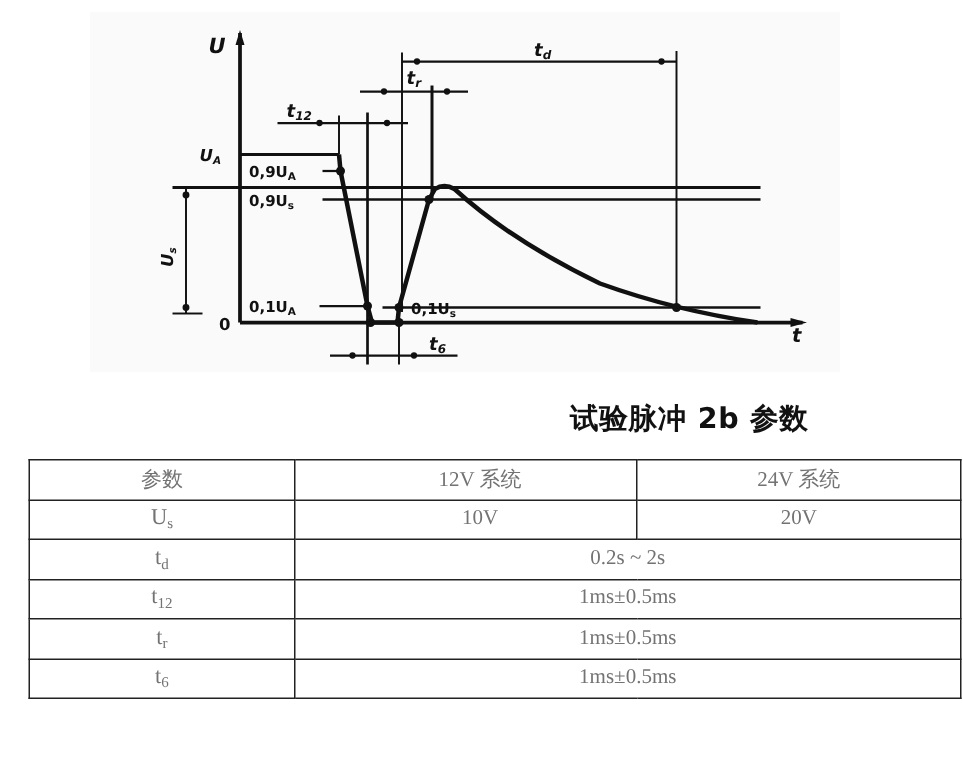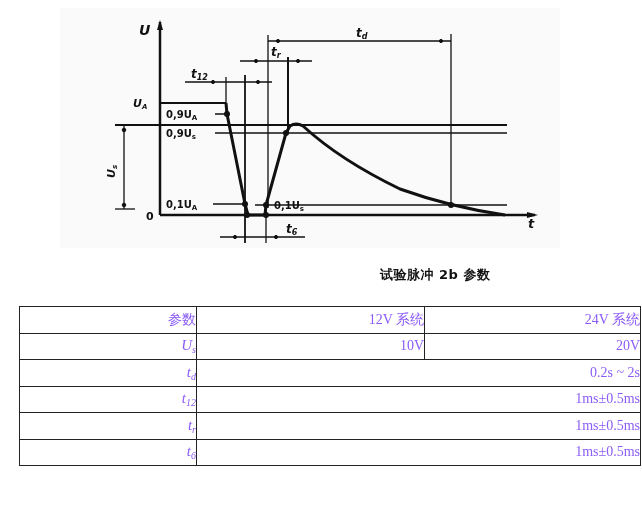--- a/index.html
+++ b/index.html
@@ -2,30 +2,30 @@
 <html><head>
 <meta charset="utf-8">
 <style>
   html, body { margin: 0; padding: 0; background: #ffffff; }
   body { width: 642px; height: 518px; position: relative; overflow: hidden;
          font-family: "DejaVu Serif", serif; color: #111; }
   #figure { position: absolute; left: 60px; top: 8px; width: 500px; height: 240px; background: #fafafa; }
   #diagram { position: absolute; left: 0; top: 0; width: 642px; height: 260px; }
   #diagram text { font-family: "DejaVu Sans", sans-serif; font-weight: bold; fill: #111; }
   .lbl-italic { font-style: italic; }
-  #caption { position: absolute; left: 380px; top: 266px; width: 180px; font-size: 13px;
+  #caption { position: absolute; left: 380px; top: 266px; width: 180px; font-size: 19px;
              font-weight: bold; font-family: "DejaVu Sans", sans-serif; letter-spacing: 0.5px; }
   #param-table { position: absolute; left: 19px; top: 306px; border-collapse: collapse;
                  font-family: "Liberation Serif", "DejaVu Serif", serif; font-size: 14px; }
-  #param-table td { border: 1.5px solid #222; height: 25.5px; padding: 0; text-align: right;
-                    vertical-align: middle; color: #8b5cf6; }
+  #param-table td { border: 1.5px solid #222; height: 25.5px; padding: 0; text-align: center;
+                    vertical-align: middle; color: #737373; }
   #param-table td.c0 { width: 176px; }
   #param-table td.c1 { width: 208px; padding-left: 19px; }
   #param-table td.c2 { width: 215px; }
-  .sym { font-style: italic; font-size: 15px; }
+  .sym { font-size: 15px; }
   .sym sub { font-size: 10px; vertical-align: -3px; }
 </style>
 </head>
 <body>
 
 <div id="figure"></div>
 
 <svg id="diagram" viewBox="0 0 642 260" xmlns="http://www.w3.org/2000/svg">
 
   <g stroke="#111" fill="none">

